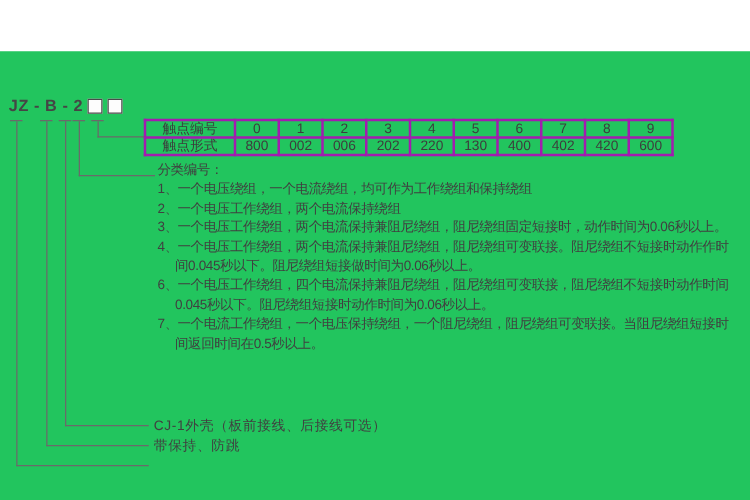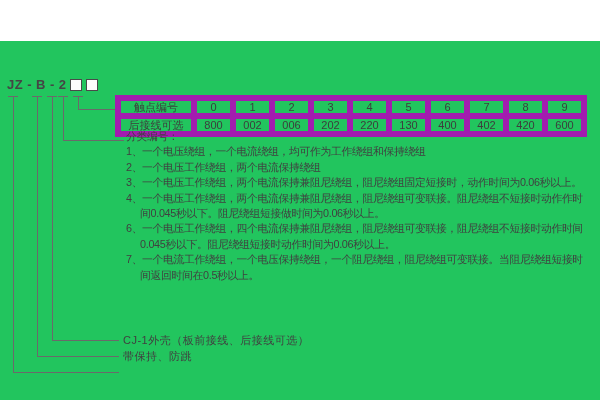--- a/index.html
+++ b/index.html
@@ -11,21 +11,21 @@
   .model{position:absolute;left:7px;top:36px;display:flex;align-items:center;gap:4px;
          font-size:13px;font-weight:bold;color:#454545;letter-spacing:.5px;}
   .mbox{display:inline-block;width:10px;height:10px;border:1.5px solid #4a4a4a;background:#fdfdfd;}
   
   .tick{position:absolute;width:10px;height:0;border-top:1px solid #6a6a6a;top:55px;}
   
   .lshape{position:absolute;border-left:1px solid #6a6a6a;border-bottom:1px solid #6a6a6a;top:56px;}
   
   .contact-table{position:absolute;left:115px;top:54px;border-collapse:collapse;
                  font-size:11px;color:#3d3d3d;table-layout:fixed;}
-  .contact-table td{border:6px solid #a21caf;height:12px;padding:0 2px;text-align:center;
+  .contact-table td{border:2px solid #a21caf;height:12px;padding:0 2px;text-align:center;
                     white-space:nowrap;line-height:12px;}
   .contact-table td.lbl{width:66px;}
   .contact-table td.val{width:29px;}
   
   .classification{position:absolute;left:126px;top:88px;width:470px;
                   font-size:10.8px;line-height:15.4px;letter-spacing:-.3px;color:#404040;}
   .cls-heading{white-space:nowrap;}
   .cls-item{padding-left:14px;}
   .cls-num{display:inline-block;width:16px;margin-left:-14px;}
   .cls-text{white-space:pre-wrap;}
@@ -71,21 +71,21 @@
       <td class="val">2</td>
       <td class="val">3</td>
       <td class="val">4</td>
       <td class="val">5</td>
       <td class="val">6</td>
       <td class="val">7</td>
       <td class="val">8</td>
       <td class="val">9</td>
     </tr>
     <tr>
-      <td class="lbl">后接线可选</td>
+      <td class="lbl">触点形式</td>
       <td class="val">800</td>
       <td class="val">002</td>
       <td class="val">006</td>
       <td class="val">202</td>
       <td class="val">220</td>
       <td class="val">130</td>
       <td class="val">400</td>
       <td class="val">402</td>
       <td class="val">420</td>
       <td class="val">600</td>

